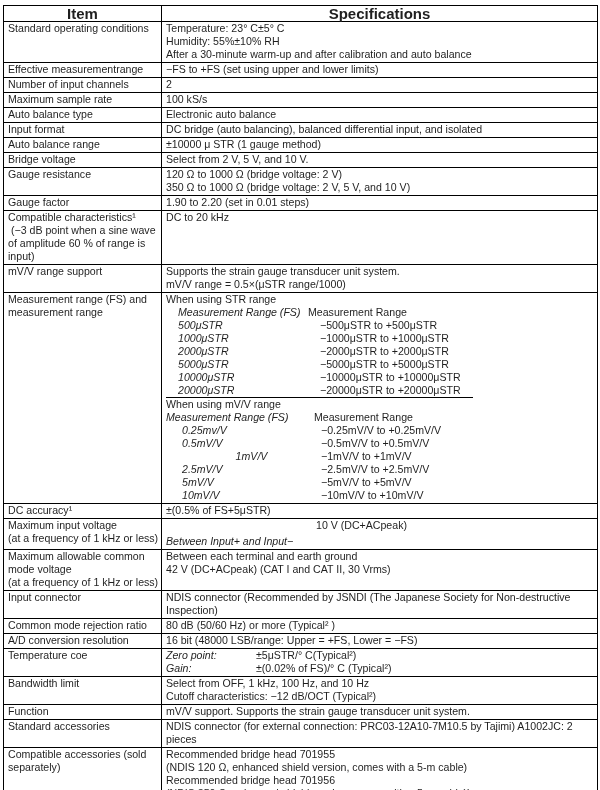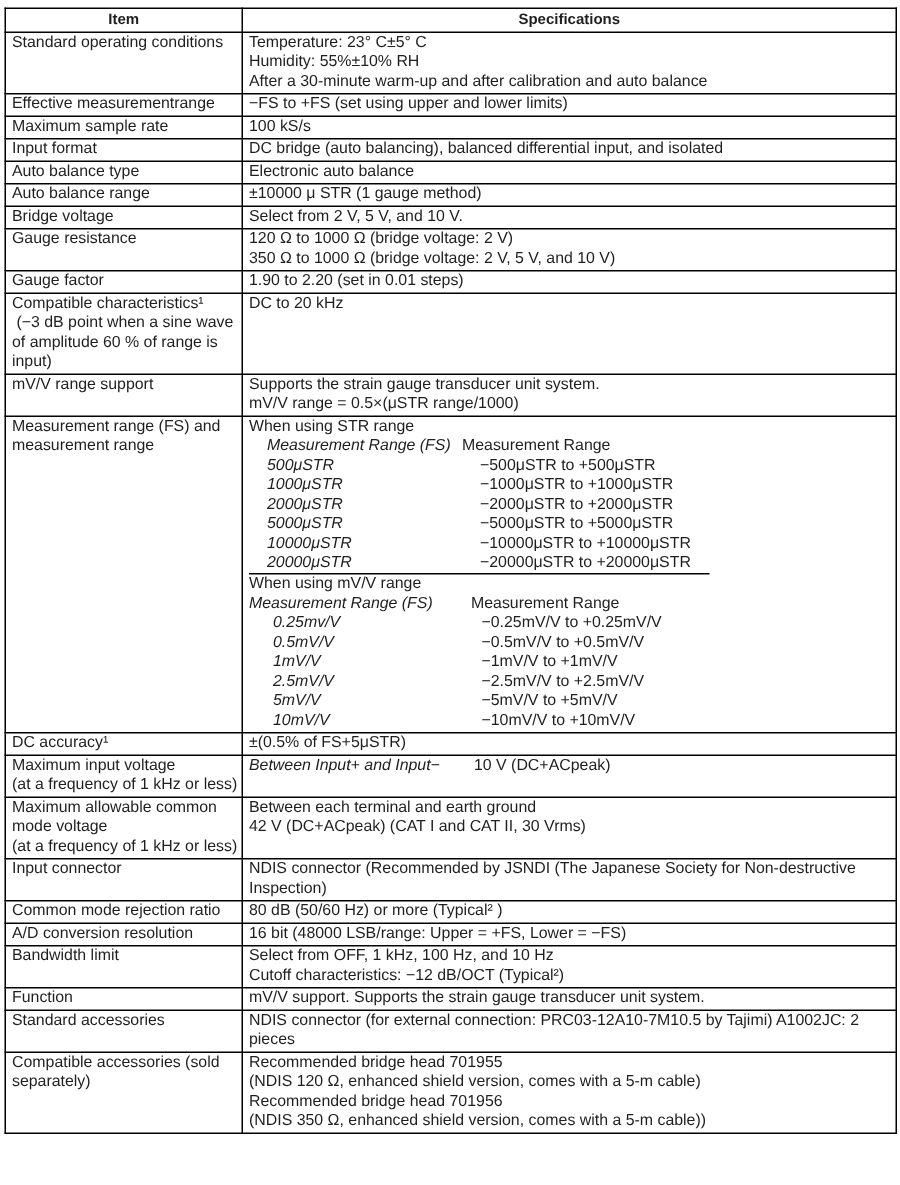--- a/index.html
+++ b/index.html
@@ -4,21 +4,21 @@
 <style>
   * { box-sizing: border-box; }
   html, body { margin: 0; padding: 0; background: #ffffff; }
   body { font-family: "Liberation Sans", sans-serif; color: #1f1f1f; }
   .page { width: 600px; height: 790px; padding: 5px 3px 3px 3px; background: #ffffff; }
   table.spec-table { border-collapse: collapse; width: 594px; table-layout: fixed; }
   col.col-item { width: 158px; }
   col.col-spec { width: 436px; }
   th {
     border: 1px solid #000;
-    font-size: 10px; font-weight: bold; text-align: center;
+    font-size: 15px; font-weight: bold; text-align: center;
     padding: 1px 2px; line-height: 13px;
   }
   td {
     border: 1px solid #000;
     vertical-align: top;
     padding: 0px 2px 1px 4px;
     overflow: hidden;
   }
   .ln { font-size: 10.6px; line-height: 13px; white-space: pre; }
   .c1 { display: inline-block; vertical-align: top; font-style: italic; }
@@ -55,40 +55,48 @@
         <tr>
           <td>
             <div class="ln">Effective measurementrange</div>
           </td>
           <td>
             <div class="ln">−FS to +FS (set using upper and lower limits)</div>
           </td>
         </tr>
         <tr>
           <td>
+            <div class="ln">Number of input channels</div>
+          </td>
+          <td>
+            <div class="ln">2</div>
+          </td>
+        </tr>
+        <tr>
+          <td>
             <div class="ln">Maximum sample rate</div>
           </td>
           <td>
             <div class="ln">100 kS/s</div>
           </td>
         </tr>
         <tr>
           <td>
+            <div class="ln">Auto balance type</div>
+          </td>
+          <td>
+            <div class="ln">Electronic auto balance</div>
+          </td>
+        </tr>
+        <tr>
+          <td>
             <div class="ln">Input format</div>
           </td>
           <td>
             <div class="ln">DC bridge (auto balancing), balanced differential input, and isolated</div>
-          </td>
-        </tr>
-        <tr>
-          <td>
-            <div class="ln">Auto balance type</div>
-          </td>
-          <td>
-            <div class="ln">Electronic auto balance</div>
           </td>
         </tr>
         <tr>
           <td>
             <div class="ln">Auto balance range</div>
           </td>
           <td>
             <div class="ln">±10000 μ STR (1 gauge method)</div>
           </td>
         </tr>
@@ -148,41 +156,41 @@
             <div class="ln"><span class="c1" style="padding-left: 12px; width: 154px;">500μSTR</span><span class="c2">−500μSTR to +500μSTR</span></div>
             <div class="ln"><span class="c1" style="padding-left: 12px; width: 154px;">1000μSTR</span><span class="c2">−1000μSTR to +1000μSTR</span></div>
             <div class="ln"><span class="c1" style="padding-left: 12px; width: 154px;">2000μSTR</span><span class="c2">−2000μSTR to +2000μSTR</span></div>
             <div class="ln"><span class="c1" style="padding-left: 12px; width: 154px;">5000μSTR</span><span class="c2">−5000μSTR to +5000μSTR</span></div>
             <div class="ln"><span class="c1" style="padding-left: 12px; width: 154px;">10000μSTR</span><span class="c2">−10000μSTR to +10000μSTR</span></div>
             <div class="ln"><span class="c1 u" style="padding-left: 12px; width: 154px;">20000μSTR</span><span class="c2 u">−20000μSTR to +20000μSTR</span></div>
             <div class="ln">When using mV/V range</div>
             <div class="ln"><span class="c1" style="width: 148px;">Measurement Range (FS)</span><span class="c2">Measurement Range</span></div>
             <div class="ln"><span class="c1" style="padding-left: 16px; width: 155px;">0.25mv/V</span><span class="c2">−0.25mV/V to +0.25mV/V</span></div>
             <div class="ln"><span class="c1" style="padding-left: 16px; width: 155px;">0.5mV/V</span><span class="c2">−0.5mV/V to +0.5mV/V</span></div>
-            <div class="ln"><span class="c1" style="padding-left: 16px; width: 155px;">1mV/V</span><span class="c2">−1mV/V to +1mV/V</span></div>
+            <div class="ln"><span class="c1" style="padding-left: 16px; width: 155px; text-align: center;">1mV/V</span><span class="c2">−1mV/V to +1mV/V</span></div>
             <div class="ln"><span class="c1" style="padding-left: 16px; width: 155px;">2.5mV/V</span><span class="c2">−2.5mV/V to +2.5mV/V</span></div>
             <div class="ln"><span class="c1" style="padding-left: 16px; width: 155px;">5mV/V</span><span class="c2">−5mV/V to +5mV/V</span></div>
             <div class="ln"><span class="c1" style="padding-left: 16px; width: 155px;">10mV/V</span><span class="c2">−10mV/V to +10mV/V</span></div>
           </td>
         </tr>
         <tr>
           <td>
             <div class="ln">DC accuracy¹</div>
           </td>
           <td>
             <div class="ln">±(0.5% of FS+5μSTR)</div>
           </td>
         </tr>
         <tr>
           <td>
             <div class="ln">Maximum input voltage</div>
             <div class="ln">(at a frequency of 1 kHz or less)</div>
           </td>
           <td>
-            <div class="ln"><span class="c1" style="width: 150px;">Between Input+ and Input−</span><span class="c2">10 V (DC+ACpeak)</span></div>
+            <div class="ln"><span class="c1" style="width: 150px; margin-top: 16px;">Between Input+ and Input−</span><span class="c2">10 V (DC+ACpeak)</span></div>
           </td>
         </tr>
         <tr>
           <td>
             <div class="ln">Maximum allowable common</div>
             <div class="ln">mode voltage</div>
             <div class="ln">(at a frequency of 1 kHz or less)</div>
           </td>
           <td>
             <div class="ln">Between each terminal and earth ground</div>
@@ -205,20 +213,29 @@
           <td>
             <div class="ln">80 dB (50/60 Hz) or more (Typical² )</div>
           </td>
         </tr>
         <tr>
           <td>
             <div class="ln">A/D conversion resolution</div>
           </td>
           <td>
             <div class="ln">16 bit (48000 LSB/range: Upper = +FS, Lower = −FS)</div>
+          </td>
+        </tr>
+        <tr>
+          <td>
+            <div class="ln">Temperature coe</div>
+          </td>
+          <td>
+            <div class="ln"><span class="c1" style="width: 90px;">Zero point:</span><span class="c2">±5μSTR/° C(Typical²)</span></div>
+            <div class="ln"><span class="c1" style="width: 90px;">Gain:</span><span class="c2">±(0.02% of FS)/° C (Typical²)</span></div>
           </td>
         </tr>
         <tr>
           <td>
             <div class="ln">Bandwidth limit</div>
           </td>
           <td>
             <div class="ln">Select from OFF, 1 kHz, 100 Hz, and 10 Hz</div>
             <div class="ln">Cutoff characteristics: −12 dB/OCT (Typical²)</div>
           </td>

